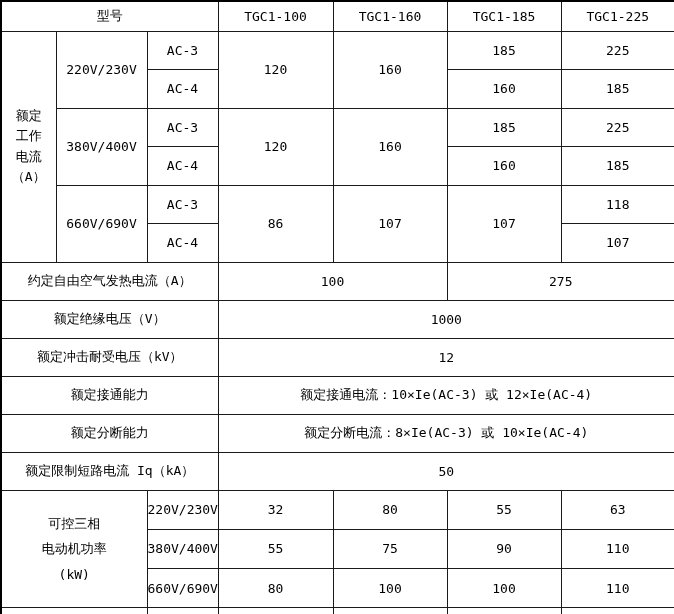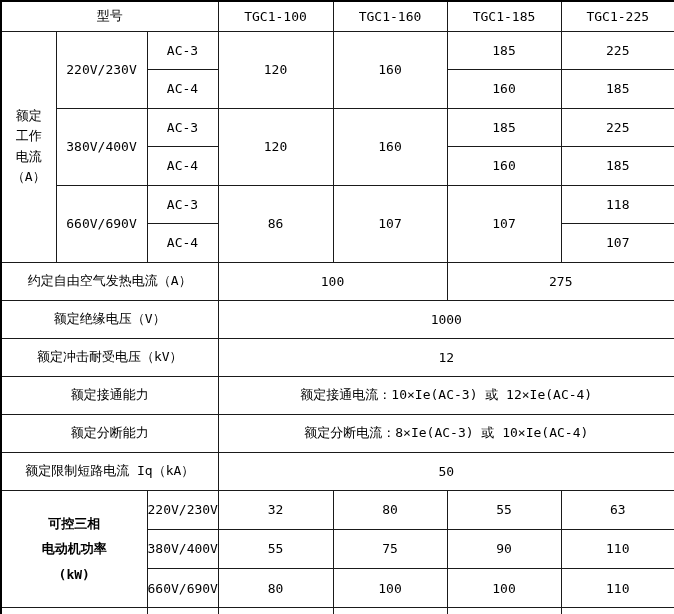--- a/index.html
+++ b/index.html
@@ -31,21 +31,21 @@
     background: #1489cf;
     color: #ffffff;
     font-size: 14px;
   }
   tr.h-hdr { height: 30px; }
   tr.h-a  { height: 38.5px; }
   tr.h-b  { height: 38px; }
   tr.h-c  { height: 39.3px; }
   tr.h-p  { height: 10px; }
   .vstack .line { display: block; line-height: 1.55; text-align: center; }
-  .mstack .line { display: block; line-height: 1.95; font-weight: bold; }
+  .mstack .line { display: block; line-height: 1.95; }
 </style>
 </head>
 <body>
 
 <div class="page">
   <table class="spec">
     <colgroup>
       <col style="width:55px">
         <col style="width:91px">
         <col style="width:71px">

